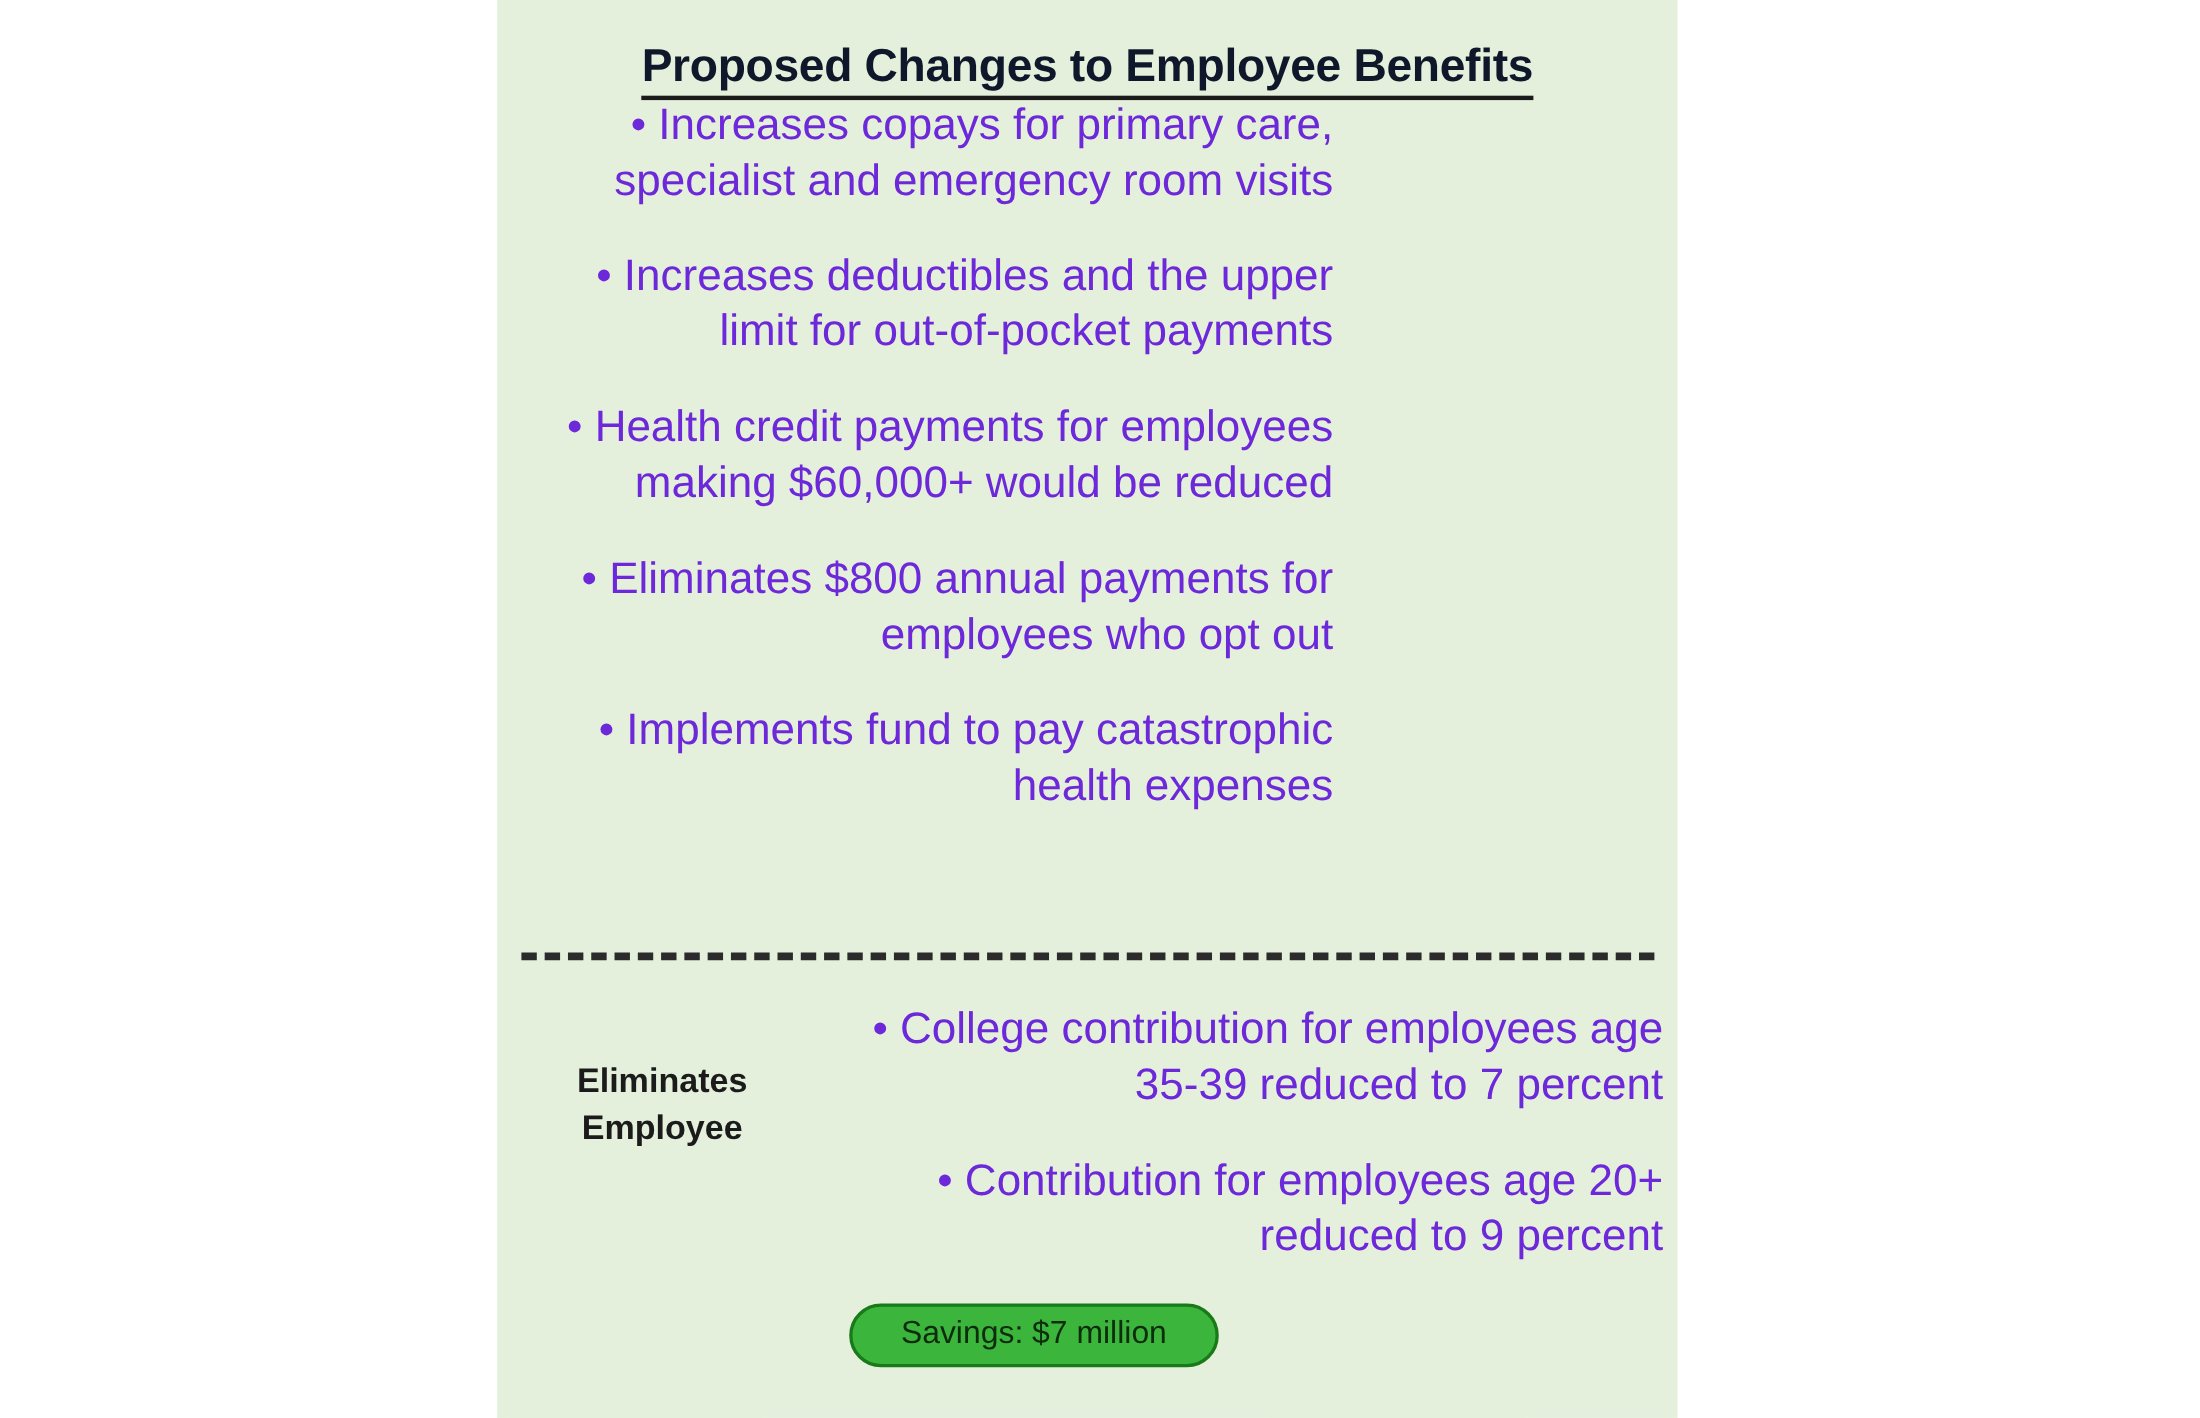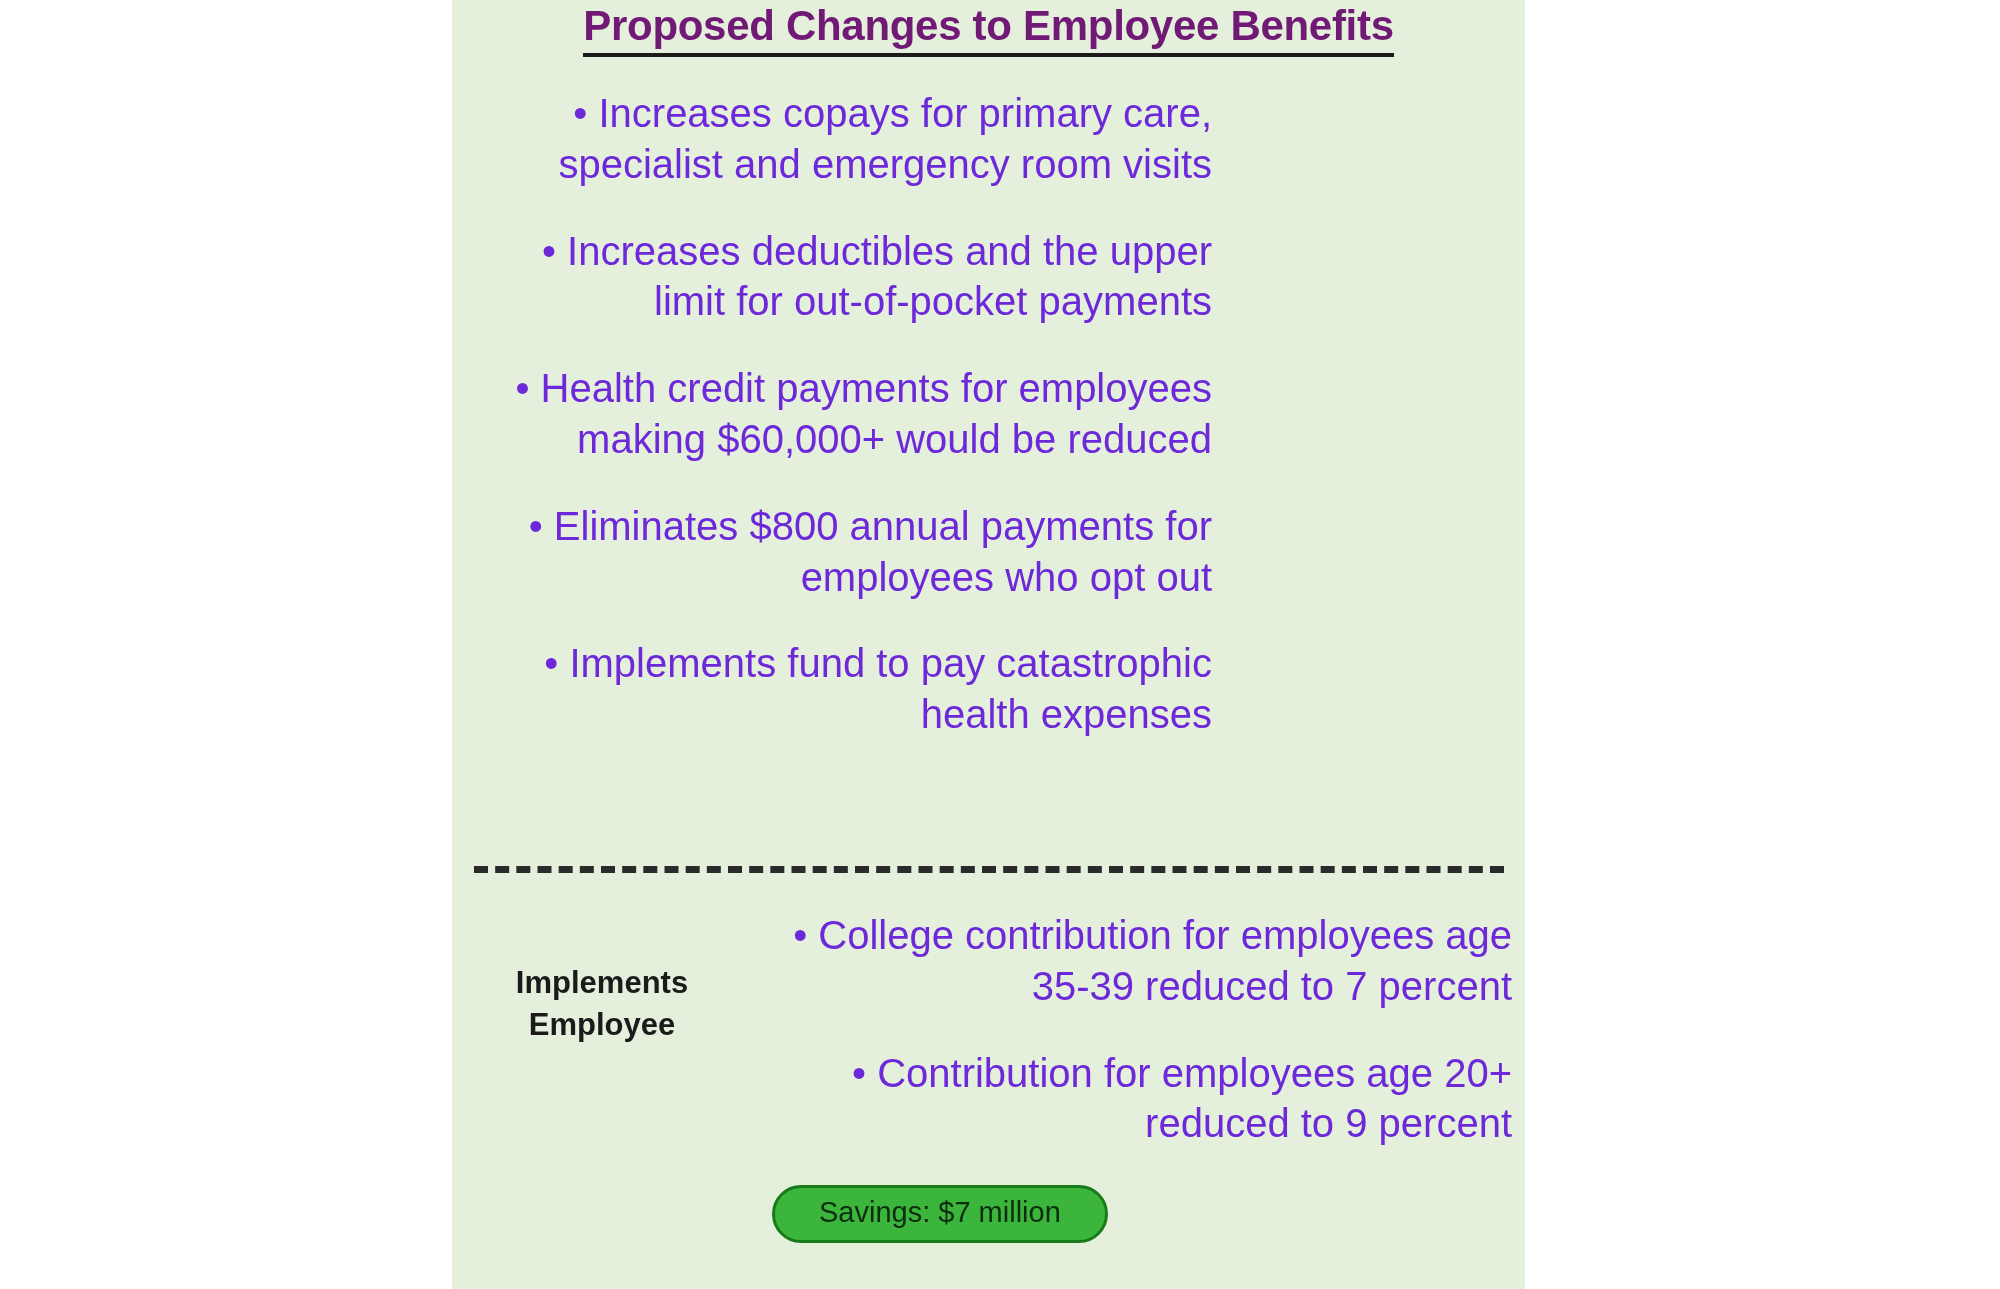--- a/index.html
+++ b/index.html
@@ -34,26 +34,26 @@
   .inner {
     position: relative;
     width: 100%;
     height: 100%;
   }
 
   
   .title {
     position: absolute;
     left: 0;
-    top: 2px;
+    top: 36px;
     width: 100%;
     text-align: center;
     font-size: 42px;
     font-weight: bold;
-    color: #701a75;
+    color: #0f172a;
     letter-spacing: -0.3px;
   }
   .title span {
     display: inline-block;
     border-bottom: 4px solid #1b1b1b;
     padding-bottom: 3px;
   }
 
   
   .section {
@@ -149,21 +149,21 @@
           <div class="bullet">• Health credit payments for employees making $60,000+ would be reduced</div>
           <div class="bullet">• Eliminates $800 annual payments for employees who opt out</div>
           <div class="bullet">• Implements fund to pay catastrophic health expenses</div>
         </div>
       </div>
 
       <div class="divider"></div>
 
       <div class="section" id="section-retirement">
         <div class="section-label">
-          <div>Implements</div>
+          <div>Eliminates</div>
           <div>Employee</div>
         </div>
         <div class="section-body">
           <div class="bullet">• College contribution for employees age 35-39 reduced to 7 percent</div>
           <div class="bullet">• Contribution for employees age 20+ reduced to 9 percent</div>
           <div class="savings-wrap">
             <div class="savings-pill">Savings: $7 million</div>
           </div>
         </div>
       </div>

